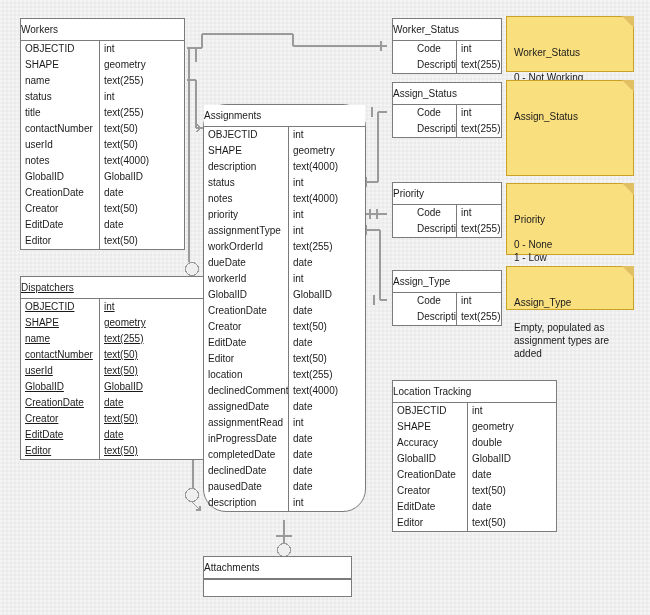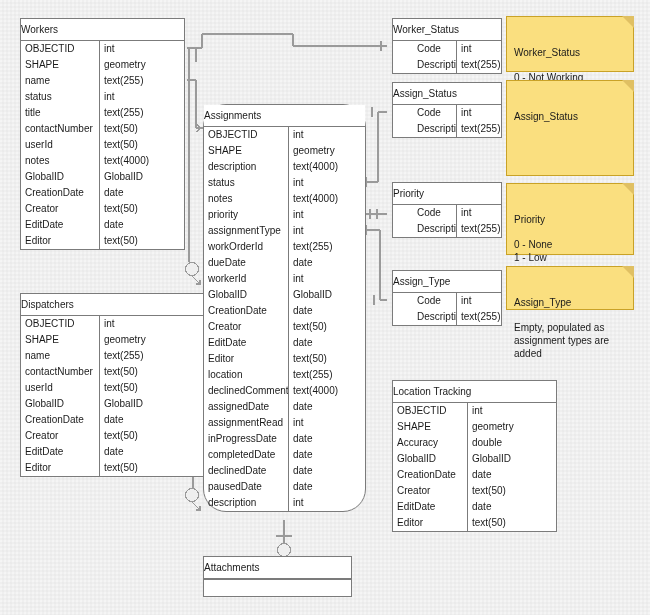--- a/index.html
+++ b/index.html
@@ -216,21 +216,21 @@
     <div class="attr-row">
       <div class="attr-name">EditDate</div>
       <div class="attr-type">date</div>
     </div>
     <div class="attr-row">
       <div class="attr-name">Editor</div>
       <div class="attr-type">text(50)</div>
     </div>
   </div>
 
-  <div class="entity" id="ent-dispatchers" style="left:20px; top:293px; width:187px;">
+  <div class="entity" id="ent-dispatchers" style="left:20px; top:276px; width:187px;text-decoration:underline;">
     <div class="entity-title">Dispatchers</div>
     <div class="attr-row">
       <div class="attr-name">OBJECTID</div>
       <div class="attr-type">int</div>
     </div>
     <div class="attr-row">
       <div class="attr-name">SHAPE</div>
       <div class="attr-type">geometry</div>
     </div>
     <div class="attr-row">

